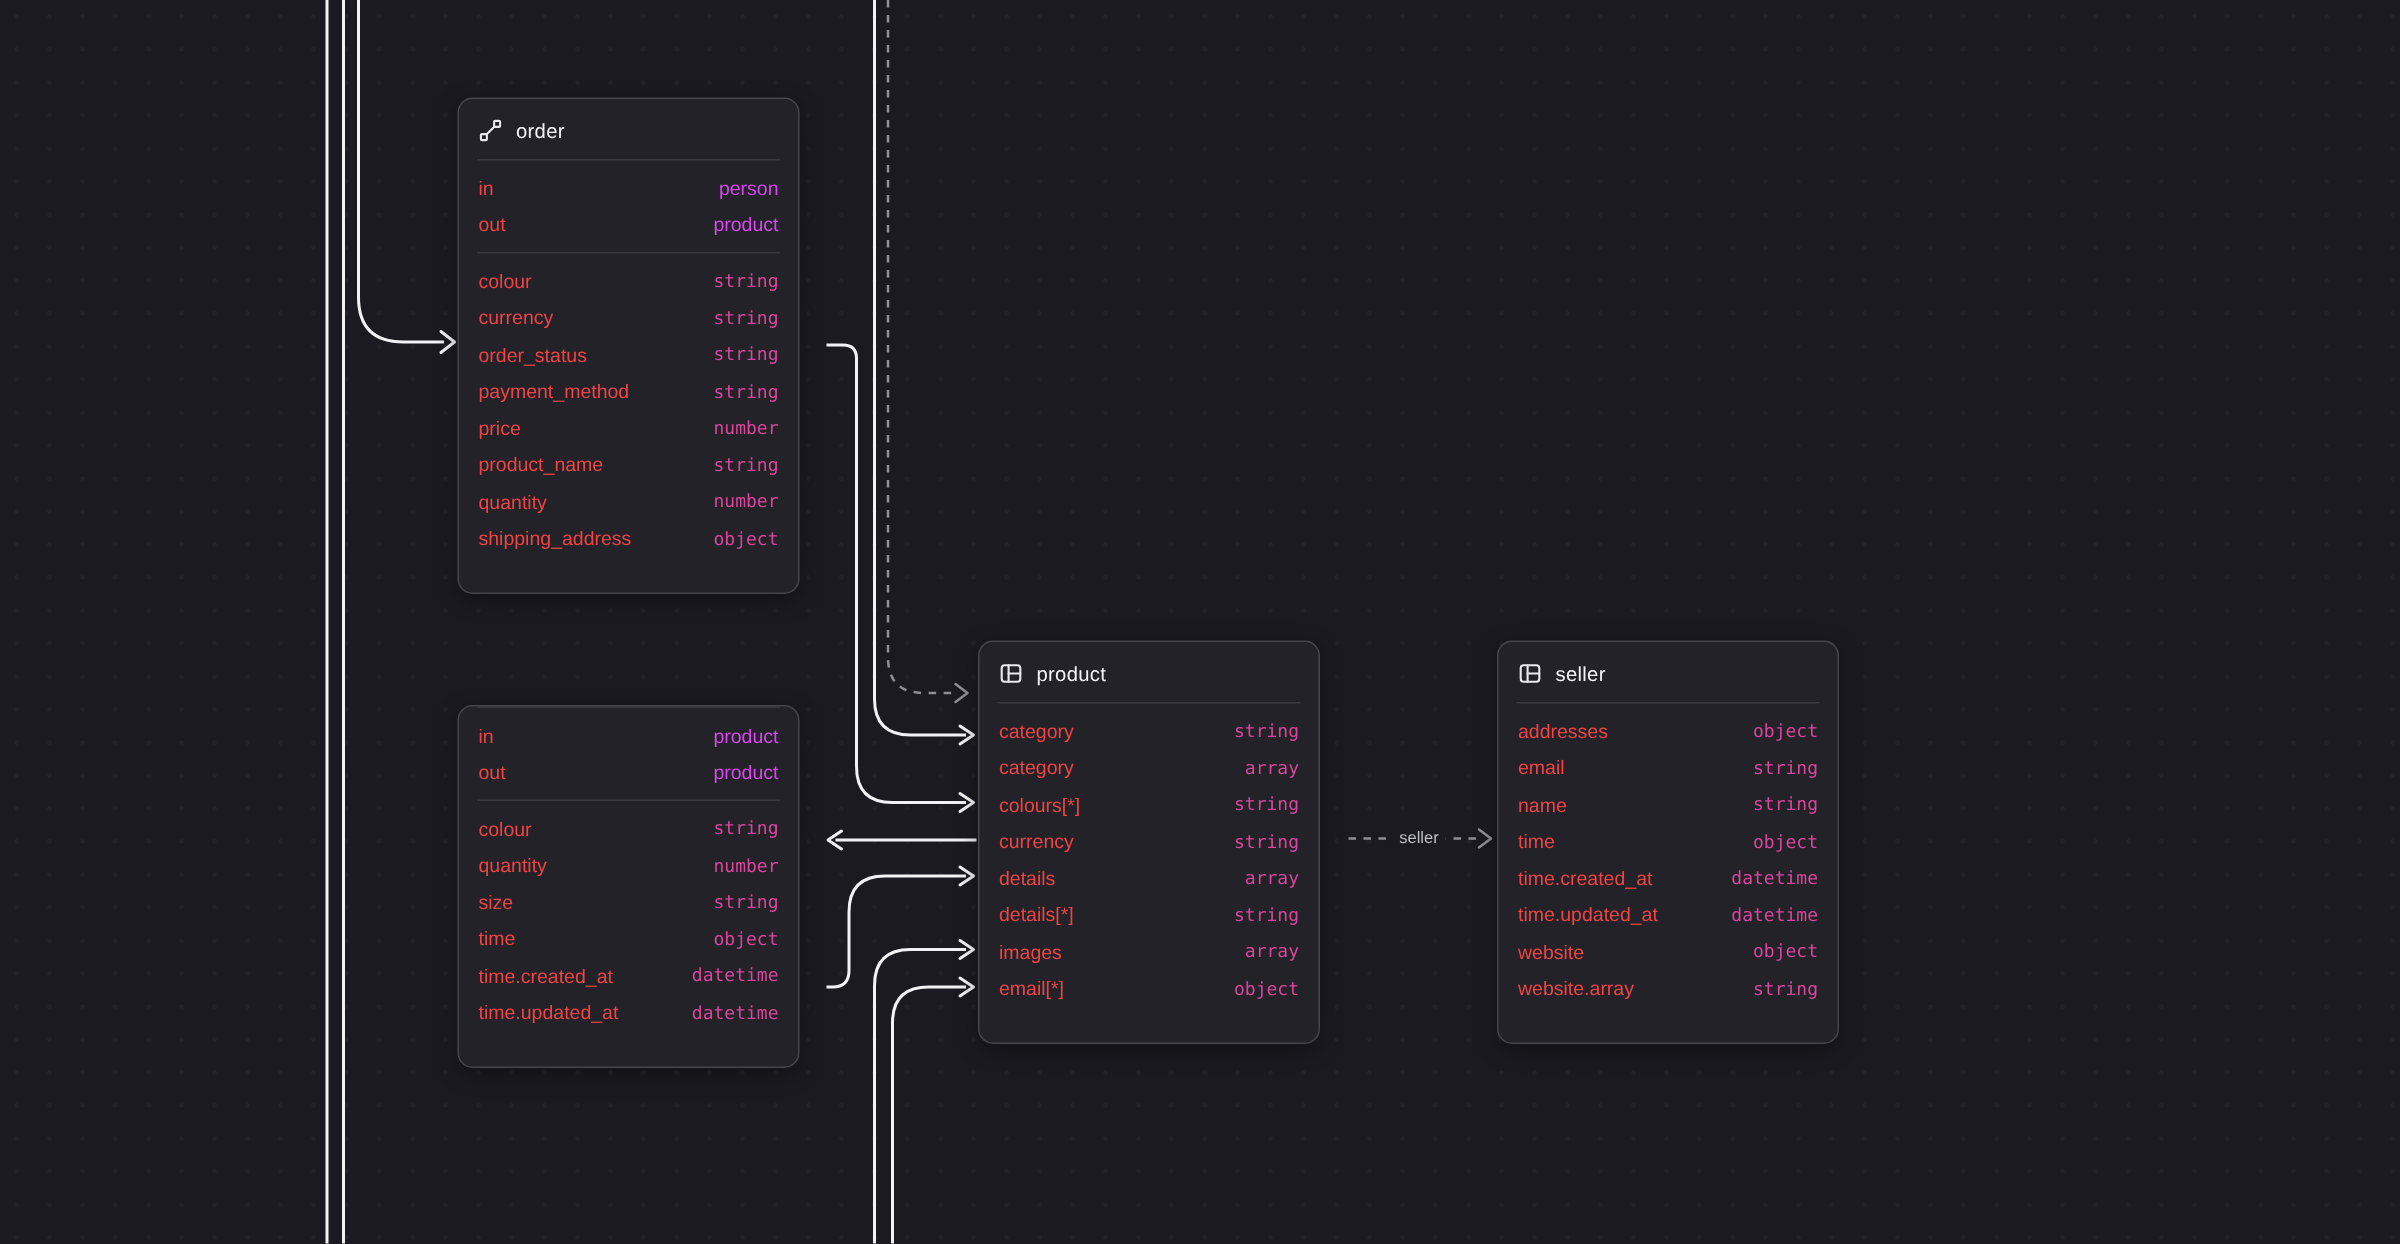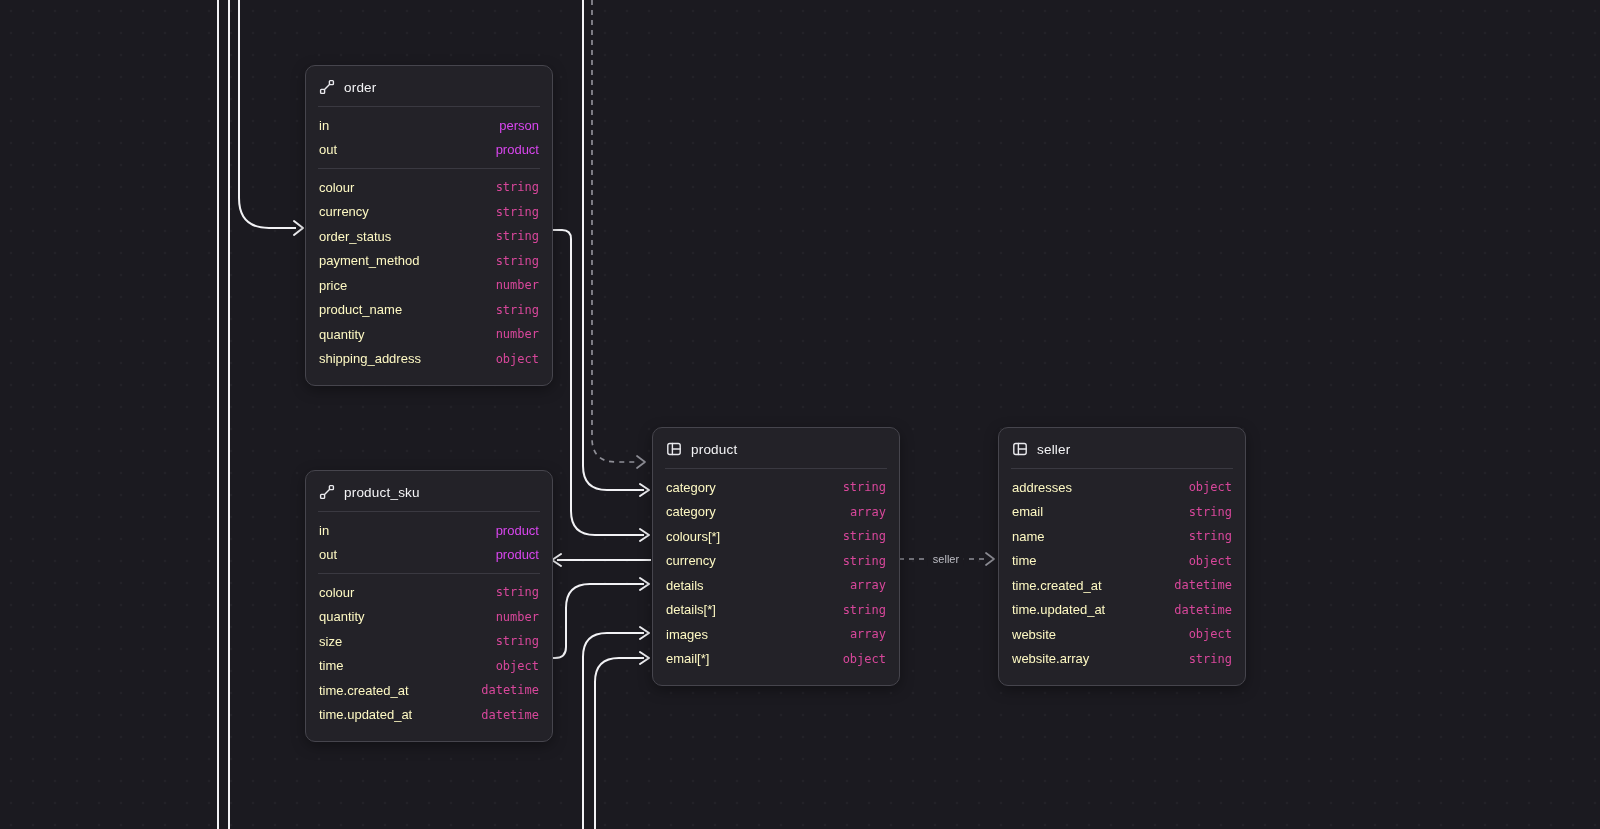--- a/index.html
+++ b/index.html
@@ -24,45 +24,45 @@
     transform: translate(-50%, -50%);
     background: #1b1a20;
     color: #bdbdc4;
     font-size: 11px;
     padding: 1px 5px;
     white-space: nowrap;
   }
 
   .table-card {
     position: absolute; z-index: 3;
-    width: 248px;
+    width: 228px;
     background: #232228;
     border: 1px solid #46454d;
     border-radius: 10px;
     box-shadow: 0 4px 14px rgba(0,0,0,0.35);
-    padding-bottom: 8px;
+    padding-bottom: 18px;
   }
   .card-header {
     display: flex; align-items: center; gap: 9px;
     padding: 13px 13px 11px 13px;
   }
   .card-header svg { flex: 0 0 auto; display: block; }
   .card-title {
     color: #f4f4f6; font-size: 13.5px; letter-spacing: 0.2px;
   }
   .card-divider {
     border: none; border-top: 1px solid #3a3941;
     margin: 0 12px;
   }
   .card-section { padding: 6px 0; }
   .card-row {
     display: flex; align-items: center; justify-content: space-between;
     height: 24.5px; padding: 0 13px;
   }
-  .row-name { color: #fef9c3; font-size: 13px; }
+  .row-name { color: #ef4444; font-size: 13px; }
   .row-link-value { color: #d946ef; font-size: 13px; }
   .row-type {
     color: #d8479b;
     font-family: "DejaVu Sans Mono", monospace;
     font-size: 12px;
     text-align: right;
   }
 </style>
 </head>
 <body>
@@ -154,29 +154,20 @@
           <span class="row-type">number</span>
         </div>
         <div class="card-row">
           <span class="row-name">shipping_address</span>
           <span class="row-type">object</span>
         </div>
       </div>
   </div>
 
   <div class="table-card" style="left: 305px; top: 470px;">
-    <div class="card-header">
-      <svg class="icon-relation" width="16" height="16" viewBox="0 0 16 16" fill="none" stroke="#e9e9ed" stroke-width="1.4" stroke-linecap="round" stroke-linejoin="round">
-        <rect x="1.6" y="10.4" width="4" height="4" rx="0.8"></rect>
-        <rect x="10.4" y="1.6" width="4" height="4" rx="0.8"></rect>
-        <path d="M5.3 10.7 L10.7 5.3"></path>
-      </svg>
-
-      <span class="card-title">product_sku</span>
-    </div>
     <hr class="card-divider">
     <div class="card-section links-section">
         <div class="card-row">
           <span class="row-name">in</span>
           <span class="row-link-value">product</span>
         </div>
         <div class="card-row">
           <span class="row-name">out</span>
           <span class="row-link-value">product</span>
         </div>

